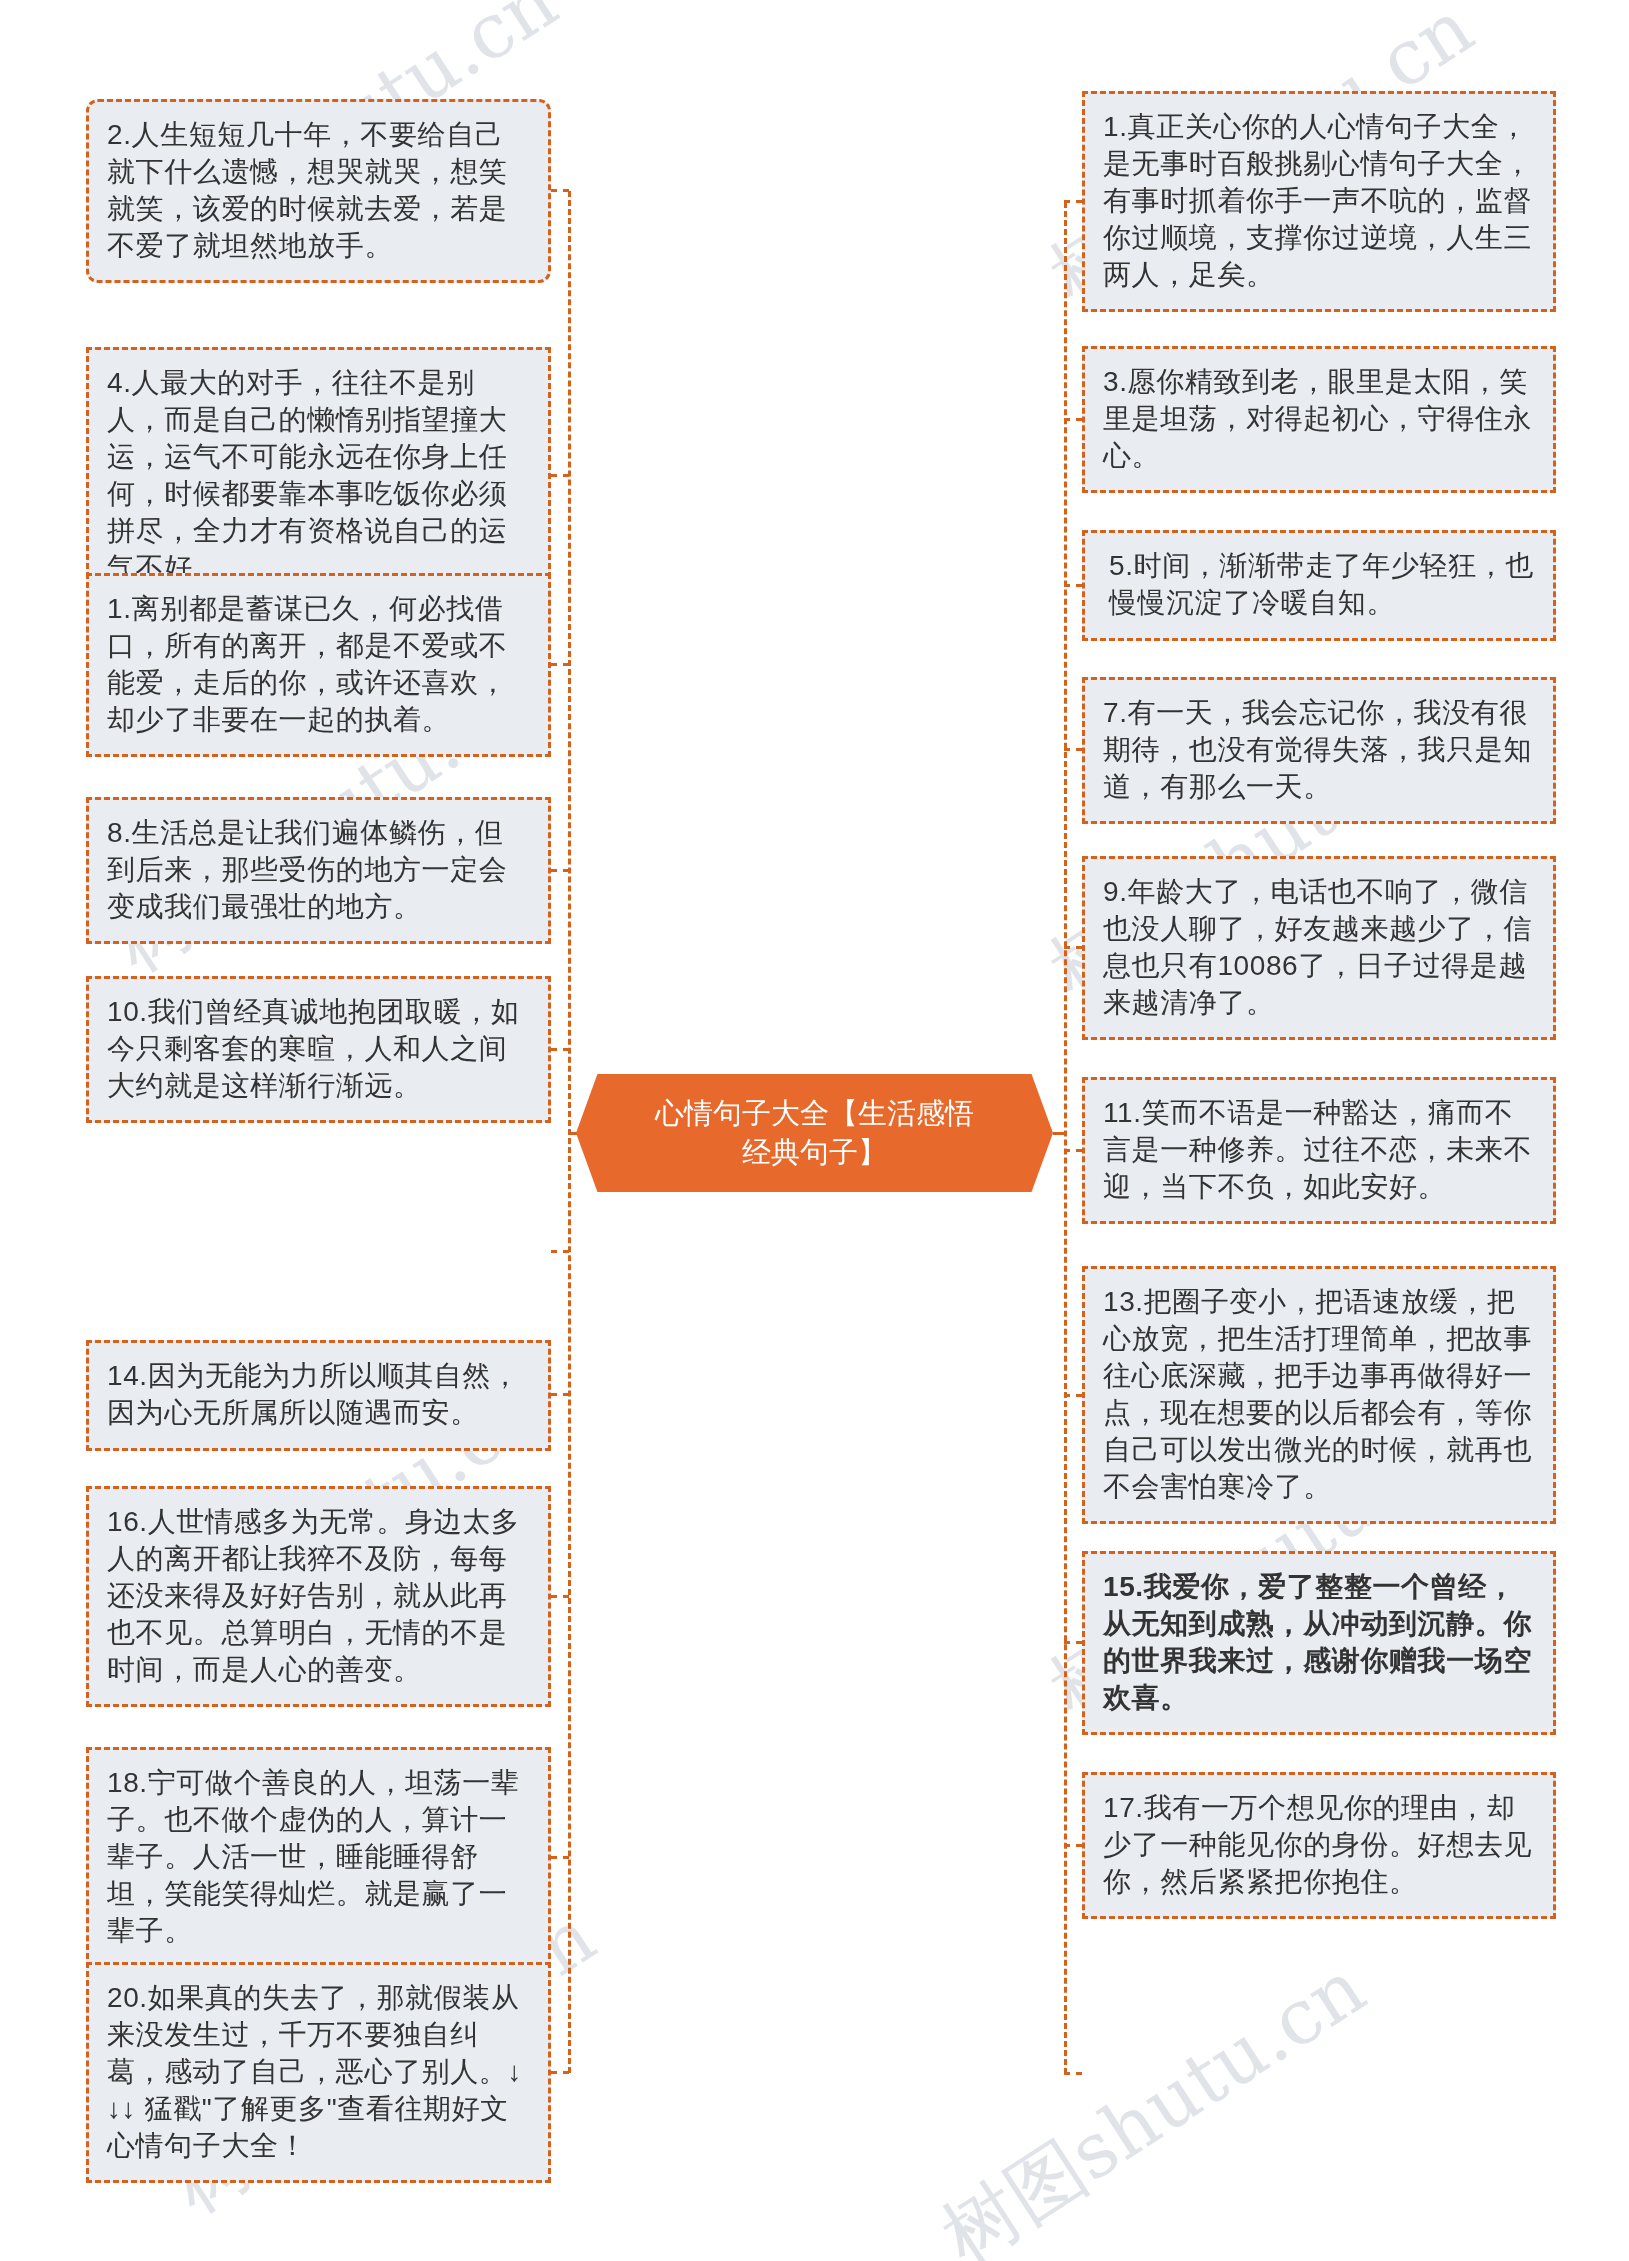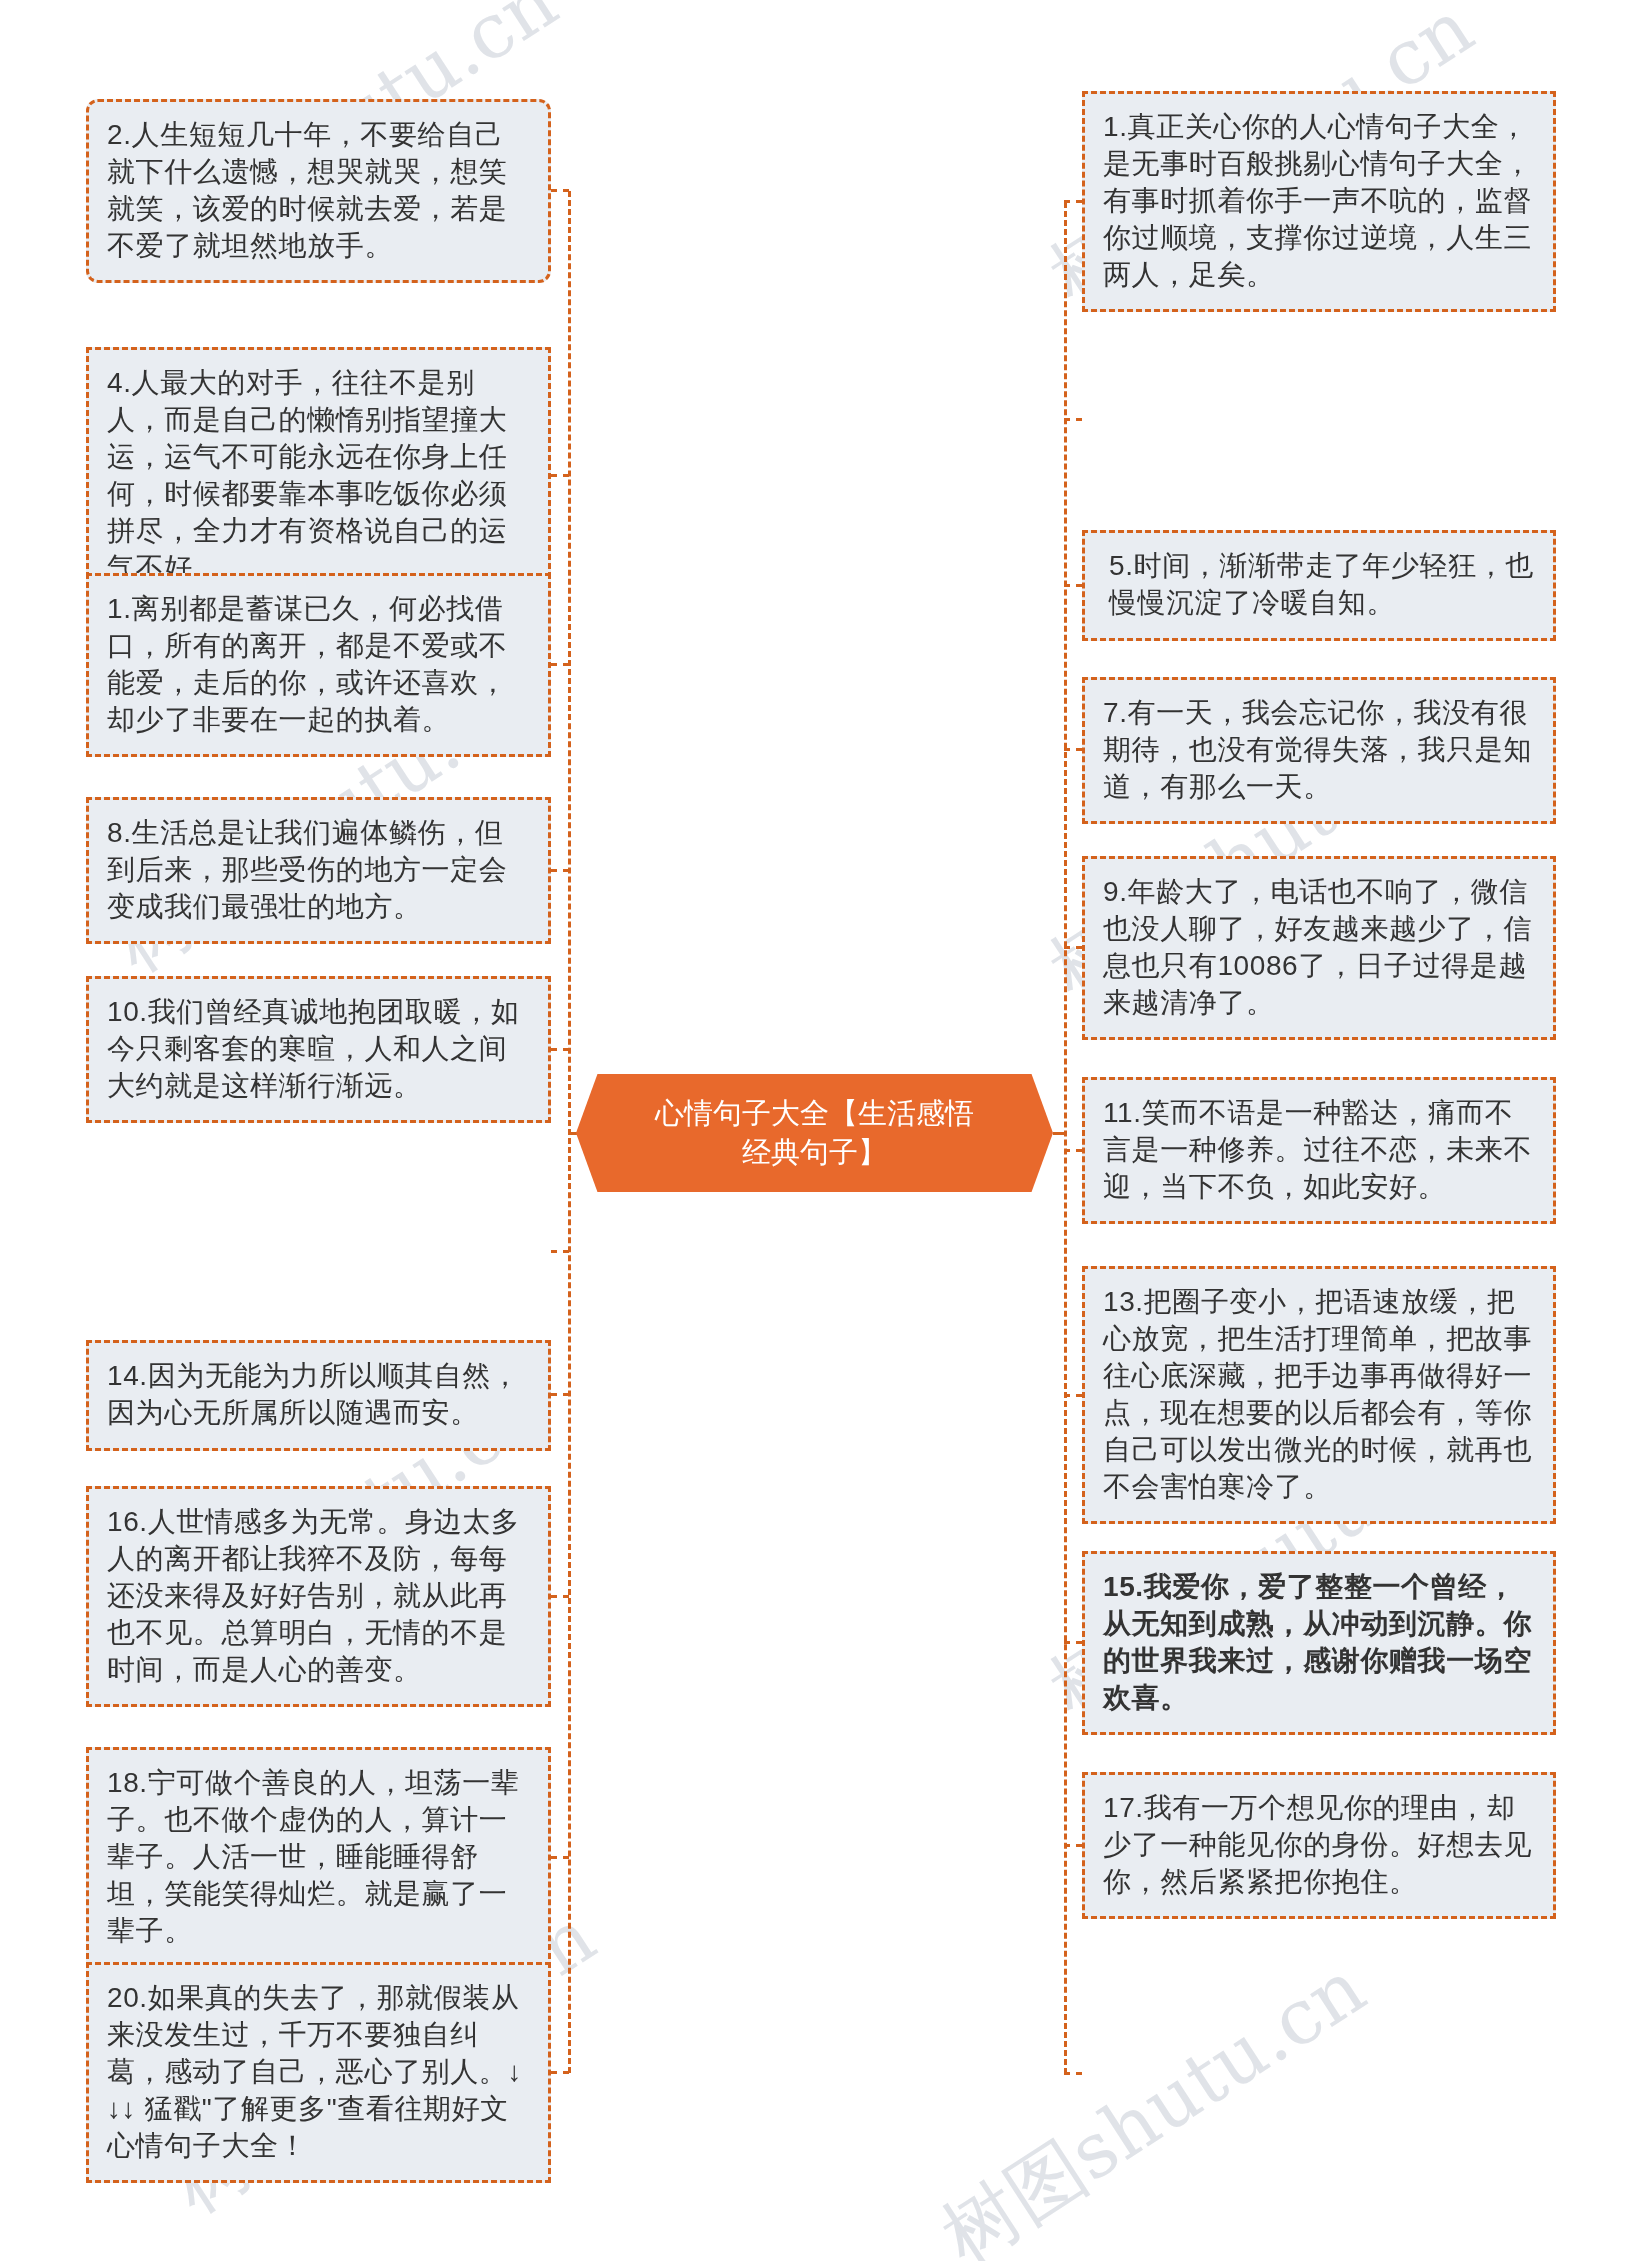--- a/index.html
+++ b/index.html
@@ -41,20 +41,21 @@
 <div class="quote-box left-box" style="top: 99px; border-radius: 12px;">2.人生短短几十年，不要给自己就下什么遗憾，想哭就哭，想笑就笑，该爱的时候就去爱，若是不爱了就坦然地放手。</div>
     <div class="quote-box left-box" style="top: 347px;">4.人最大的对手，往往不是别人，而是自己的懒惰别指望撞大运，运气不可能永远在你身上任何，时候都要靠本事吃饭你必须拼尽，全力才有资格说自己的运气不好。</div>
     <div class="quote-box left-box" style="top: 573px;">1.离别都是蓄谋已久，何必找借口，所有的离开，都是不爱或不能爱，走后的你，或许还喜欢，却少了非要在一起的执着。</div>
     <div class="quote-box left-box" style="top: 797px;">8.生活总是让我们遍体鳞伤，但到后来，那些受伤的地方一定会变成我们最强壮的地方。</div>
     <div class="quote-box left-box" style="top: 976px;">10.我们曾经真诚地抱团取暖，如今只剩客套的寒暄，人和人之间大约就是这样渐行渐远。</div>
     <div class="quote-box left-box" style="top: 1340px;">14.因为无能为力所以顺其自然，因为心无所属所以随遇而安。</div>
     <div class="quote-box left-box" style="top: 1486px;">16.人世情感多为无常。身边太多人的离开都让我猝不及防，每每还没来得及好好告别，就从此再也不见。总算明白，无情的不是时间，而是人心的善变。</div>
     <div class="quote-box left-box" style="top: 1747px;">18.宁可做个善良的人，坦荡一辈子。也不做个虚伪的人，算计一辈子。人活一世，睡能睡得舒坦，笑能笑得灿烂。就是赢了一辈子。</div>
     <div class="quote-box left-box" style="top: 1962px;">20.如果真的失去了，那就假装从来没发生过，千万不要独自纠葛，感动了自己，恶心了别人。↓↓↓ 猛戳"了解更多"查看往期好文心情句子大全！</div>
     <div class="quote-box right-box" style="top: 91px;">1.真正关心你的人心情句子大全，是无事时百般挑剔心情句子大全，有事时抓着你手一声不吭的，监督你过顺境，支撑你过逆境，人生三两人，足矣。</div>
+    <div class="quote-box right-box" style="top: 346px;">3.愿你精致到老，眼里是太阳，笑里是坦荡，对得起初心，守得住永心。</div>
     <div class="quote-box right-box" style="top: 530px; padding-left: 24px;">5.时间，渐渐带走了年少轻狂，也慢慢沉淀了冷暖自知。</div>
     <div class="quote-box right-box" style="top: 677px;">7.有一天，我会忘记你，我没有很期待，也没有觉得失落，我只是知道，有那么一天。</div>
     <div class="quote-box right-box" style="top: 856px;">9.年龄大了，电话也不响了，微信也没人聊了，好友越来越少了，信息也只有10086了，日子过得是越来越清净了。</div>
     <div class="quote-box right-box" style="top: 1077px;">11.笑而不语是一种豁达，痛而不言是一种修养。过往不恋，未来不迎，当下不负，如此安好。</div>
     <div class="quote-box right-box" style="top: 1266px;">13.把圈子变小，把语速放缓，把心放宽，把生活打理简单，把故事往心底深藏，把手边事再做得好一点，现在想要的以后都会有，等你自己可以发出微光的时候，就再也不会害怕寒冷了。</div>
     <div class="quote-box right-box" style="top: 1551px; font-weight: bold;">15.我爱你，爱了整整一个曾经，从无知到成熟，从冲动到沉静。你的世界我来过，感谢你赠我一场空欢喜。</div>
     <div class="quote-box right-box" style="top: 1772px;">17.我有一万个想见你的理由，却少了一种能见你的身份。好想去见你，然后紧紧把你抱住。</div>
     <div class="watermark" style="left: 115px; top: 216px;">树图shutu.cn</div>
     <div class="watermark" style="left: 1031px; top: 242px;">树图shutu.cn</div>
     <div class="watermark" style="left: 95px; top: 910px;">树图shutu.cn</div>

